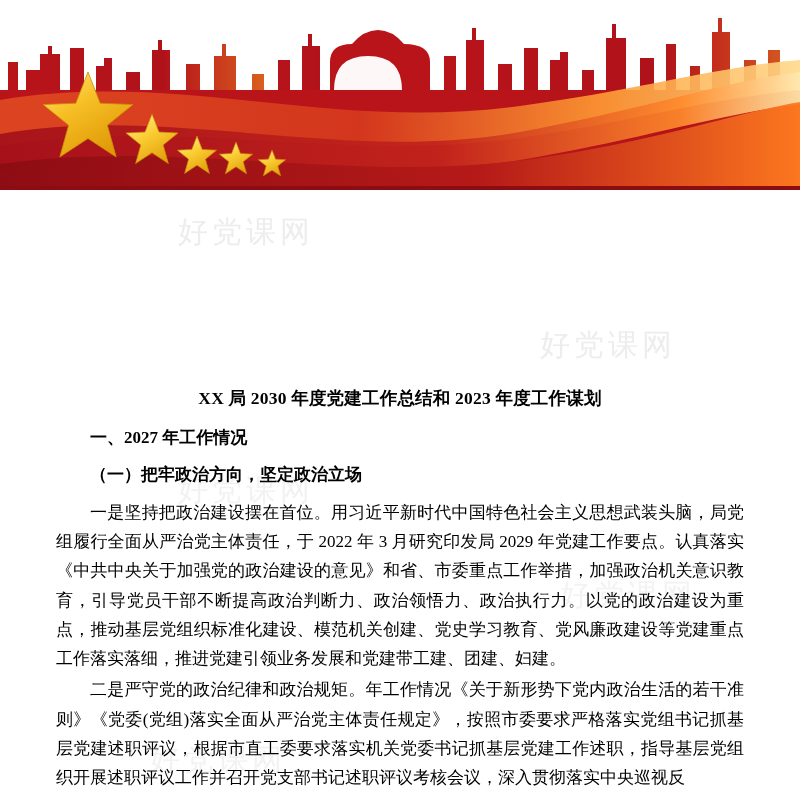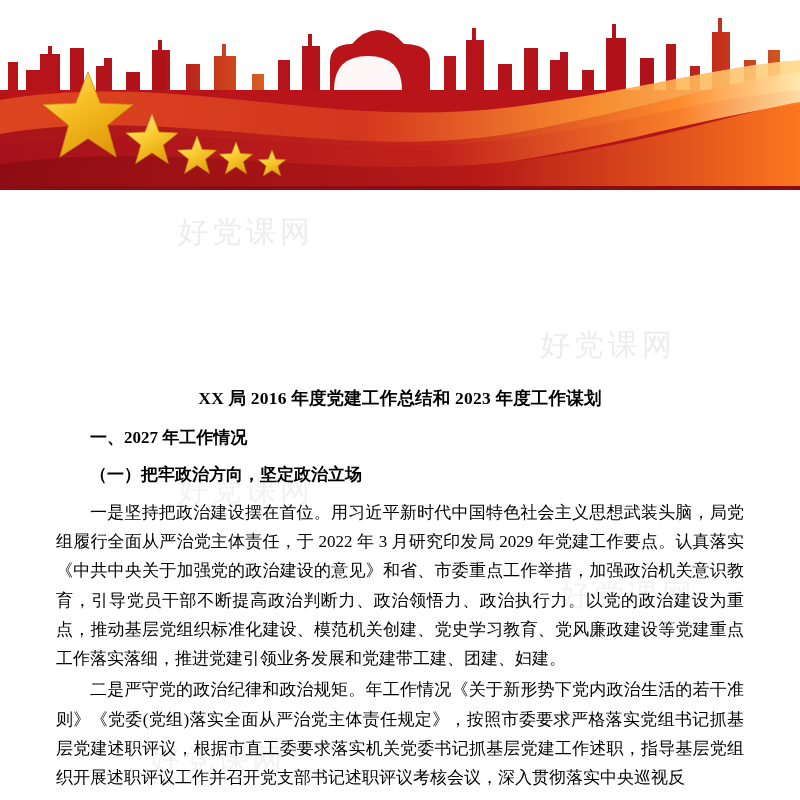--- a/index.html
+++ b/index.html
@@ -235,21 +235,21 @@
 
 <div class="wm wm-a">好党课网</div>
 <div class="wm wm-b">好党课网</div>
 <div class="wm wm-c">好党课网</div>
 <div class="wm wm-d">好党课网</div>
 <div class="wm wm-e">好党课网</div>
 
 <div class="doc">
   <div class="doc-spacer"></div>
 
-  <h1 class="doc-title">XX 局 2016 年度党建工作总结和 2023 年度工作谋划</h1>
+  <h1 class="doc-title">XX 局 2030 年度党建工作总结和 2023 年度工作谋划</h1>
 
   <p class="h1">一、2027 年工作情况</p>
 
   <p class="h2">（一）把牢政治方向，坚定政治立场</p>
 
   <p class="para">一是坚持把政治建设摆在首位。用习近平新时代中国特色社会主义思想武装头脑，局党组履行全面从严治党主体责任，于 2022 年 3 月研究印发局 2029 年党建工作要点。认真落实《中共中央关于加强党的政治建设的意见》和省、市委重点工作举措，加强政治机关意识教育，引导党员干部不断提高政治判断力、政治领悟力、政治执行力。以党的政治建设为重点，推动基层党组织标准化建设、模范机关创建、党史学习教育、党风廉政建设等党建重点工作落实落细，推进党建引领业务发展和党建带工建、团建、妇建。</p>
 
   <p class="para">二是严守党的政治纪律和政治规矩。年工作情况《关于新形势下党内政治生活的若干准则》《党委(党组)落实全面从严治党主体责任规定》，按照市委要求严格落实党组书记抓基层党建述职评议，根据市直工委要求落实机关党委书记抓基层党建工作述职，指导基层党组织开展述职评议工作并召开党支部书记述职评议考核会议，深入贯彻落实中央巡视反</p>
 </div>
 

